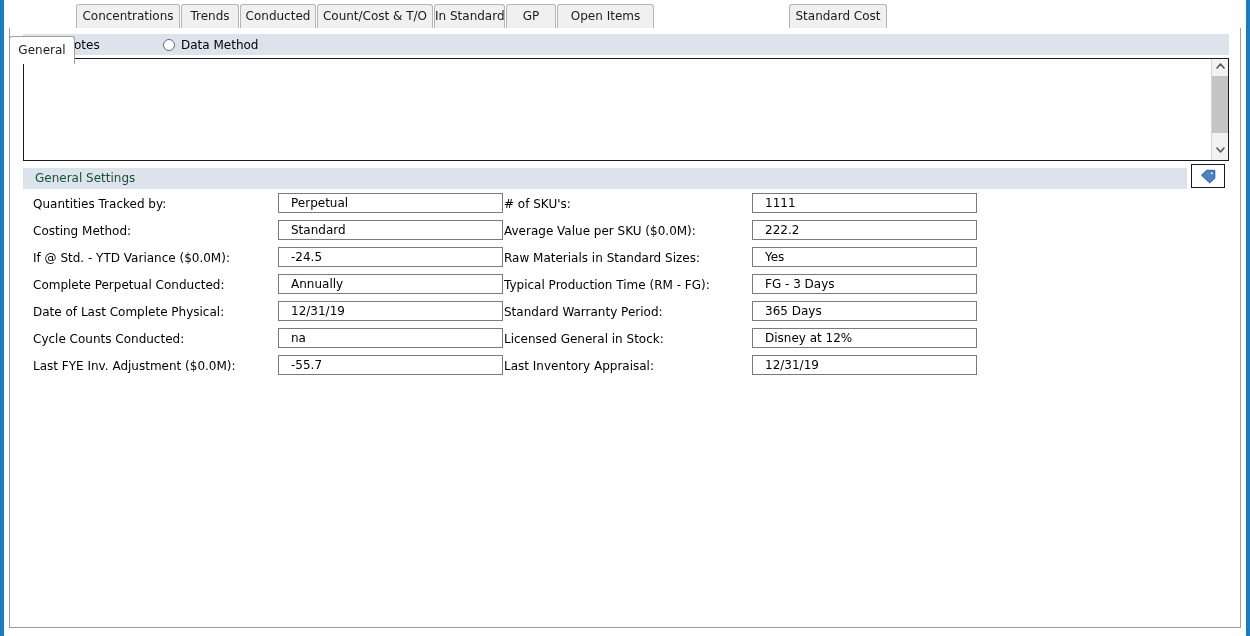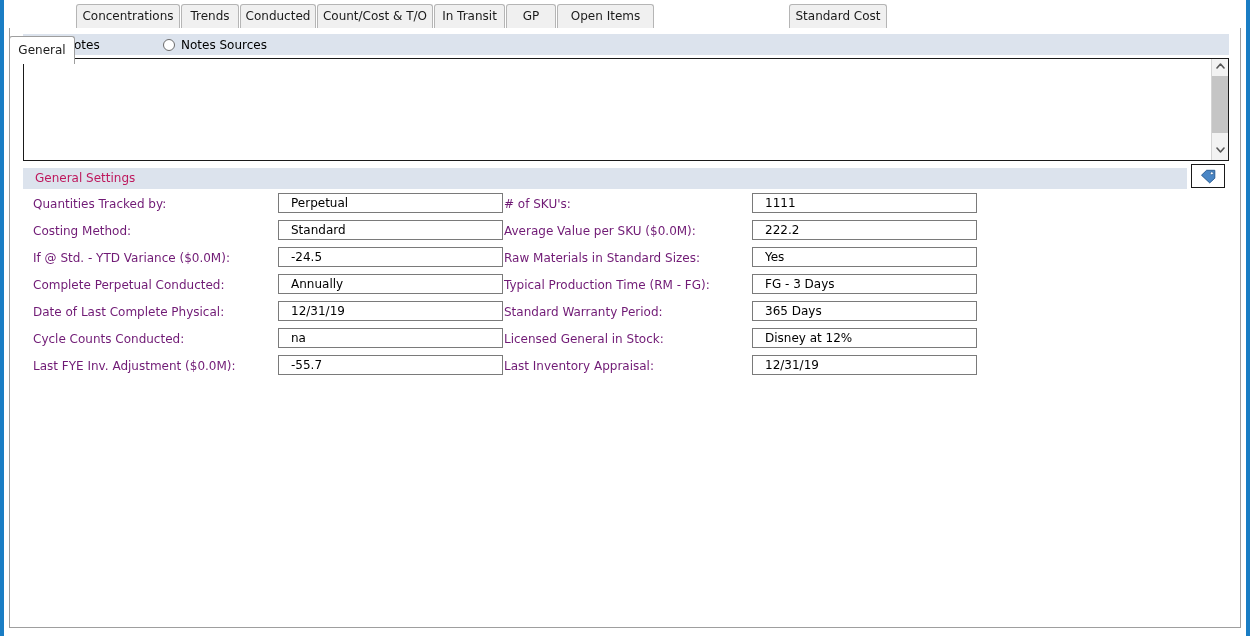--- a/index.html
+++ b/index.html
@@ -188,21 +188,21 @@
     top: 140px;
     width: 1164px;
     height: 21px;
     background: #dce3ed;
   }
   #section-header-title {
     position: absolute;
     left: 12px;
     top: 3px;
     font-size: 12px;
-    color: #be185d;
+    color: #14532d;
     white-space: nowrap;
   }
   #tag-button {
     position: absolute;
     left: 1181px;
     top: 136px;
     width: 34px;
     height: 24px;
     box-sizing: border-box;
     border: 1px solid #1a1a1a;
@@ -224,21 +224,21 @@
   .form-col.right { left: 494px; }
   .form-row {
     position: relative;
     height: 27px;
   }
   .field-label {
     position: absolute;
     left: 0;
     top: 4px;
     font-size: 12px;
-    color: #701a75;
+    color: #000000;
     white-space: nowrap;
   }
   .field-input {
     position: absolute;
     top: 0;
     width: 225px;
     height: 20px;
     box-sizing: border-box;
     border: 1px solid #7a7a7a;
     background: #ffffff;
@@ -261,36 +261,36 @@
   <div class="edge-gap    left"></div>
   <div class="edge-accent right"></div>
   <div class="edge-gap    right"></div>
 
   <div id="tab-strip">
       <div class="tab active" style="left: 0px; width: 66px;">General</div>
       <div class="tab" style="left: 67px; width: 104px; text-align: center;">Concentrations</div>
       <div class="tab" style="left: 172px; width: 58px;">Trends</div>
       <div class="tab" style="left: 231px; width: 76px;">Conducted</div>
       <div class="tab" style="left: 308px; width: 116px;">Count/Cost &amp; T/O</div>
-      <div class="tab" style="left: 425px; width: 71px;">In Transit</div>
+      <div class="tab" style="left: 425px; width: 71px;">In Standard</div>
       <div class="tab" style="left: 497px; width: 50px;">GP</div>
       <div class="tab" style="left: 548px; width: 97px;">Open Items</div>
       <div class="tab" style="left: 780px; width: 98px;">Standard Cost</div>
     </div>
 
   <div id="content-panel">
 
     <div id="radio-band">
         <div class="radio-item" style="left: 24px;">
           <span class="radio-mark checked"></span>
           <span class="radio-label">Notes</span>
         </div>
         <div class="radio-item" style="left: 140px;">
           <span class="radio-mark"></span>
-          <span class="radio-label">Notes Sources</span>
+          <span class="radio-label">Data Method</span>
         </div>
       </div>
 
     <div id="notes-box">
       <div id="notes-text"></div>
       <div id="notes-scrollbar">
         <div class="sb-arrow up">
           <svg width="9" height="6" viewBox="0 0 9 6">
             <path d="M1 5 L4.5 1 L8 5" stroke="#555" stroke-width="1.6" fill="none" stroke-linecap="round" stroke-linejoin="round"></path>
           </svg>

